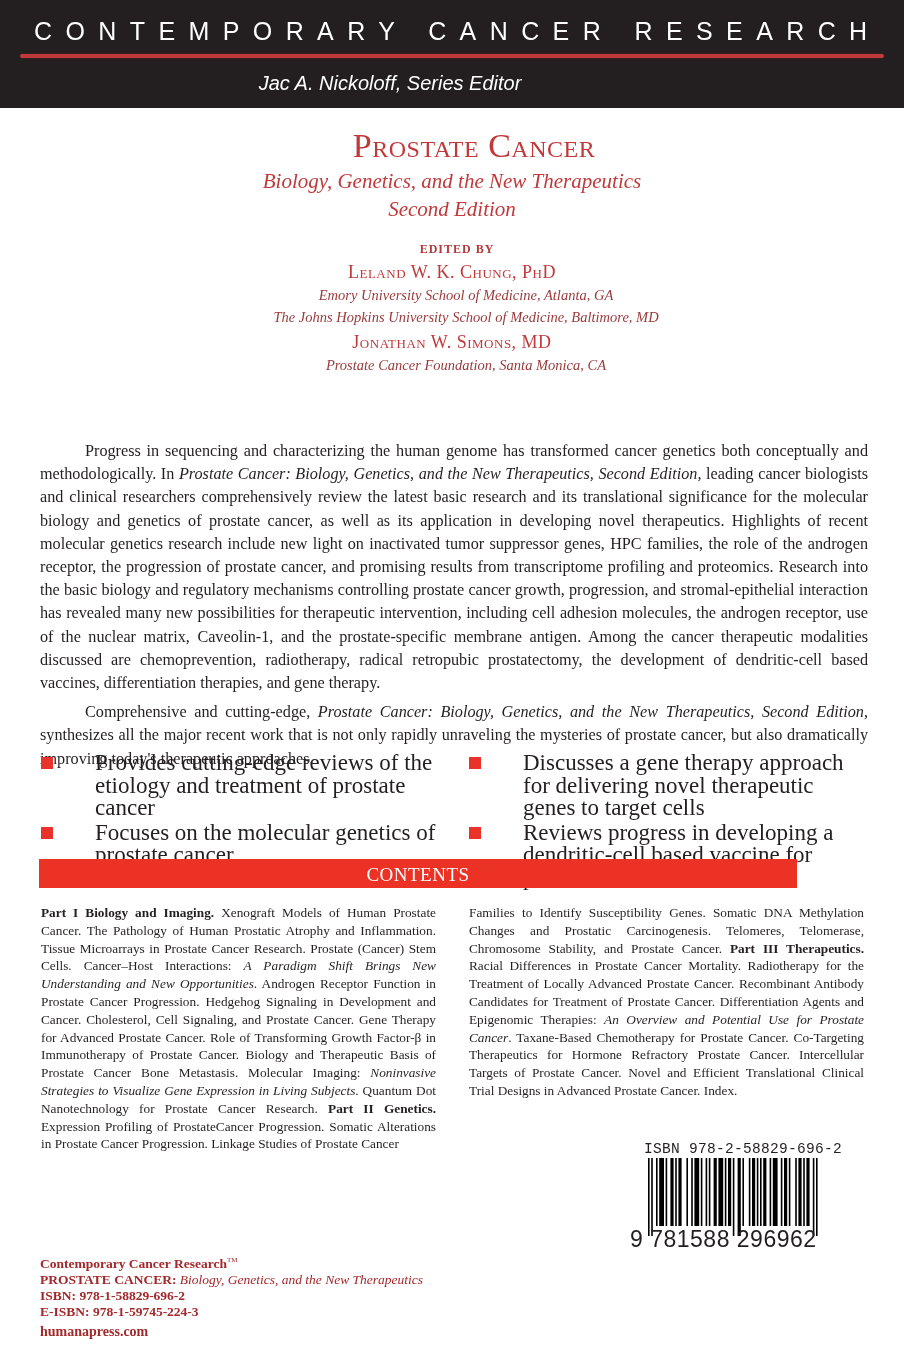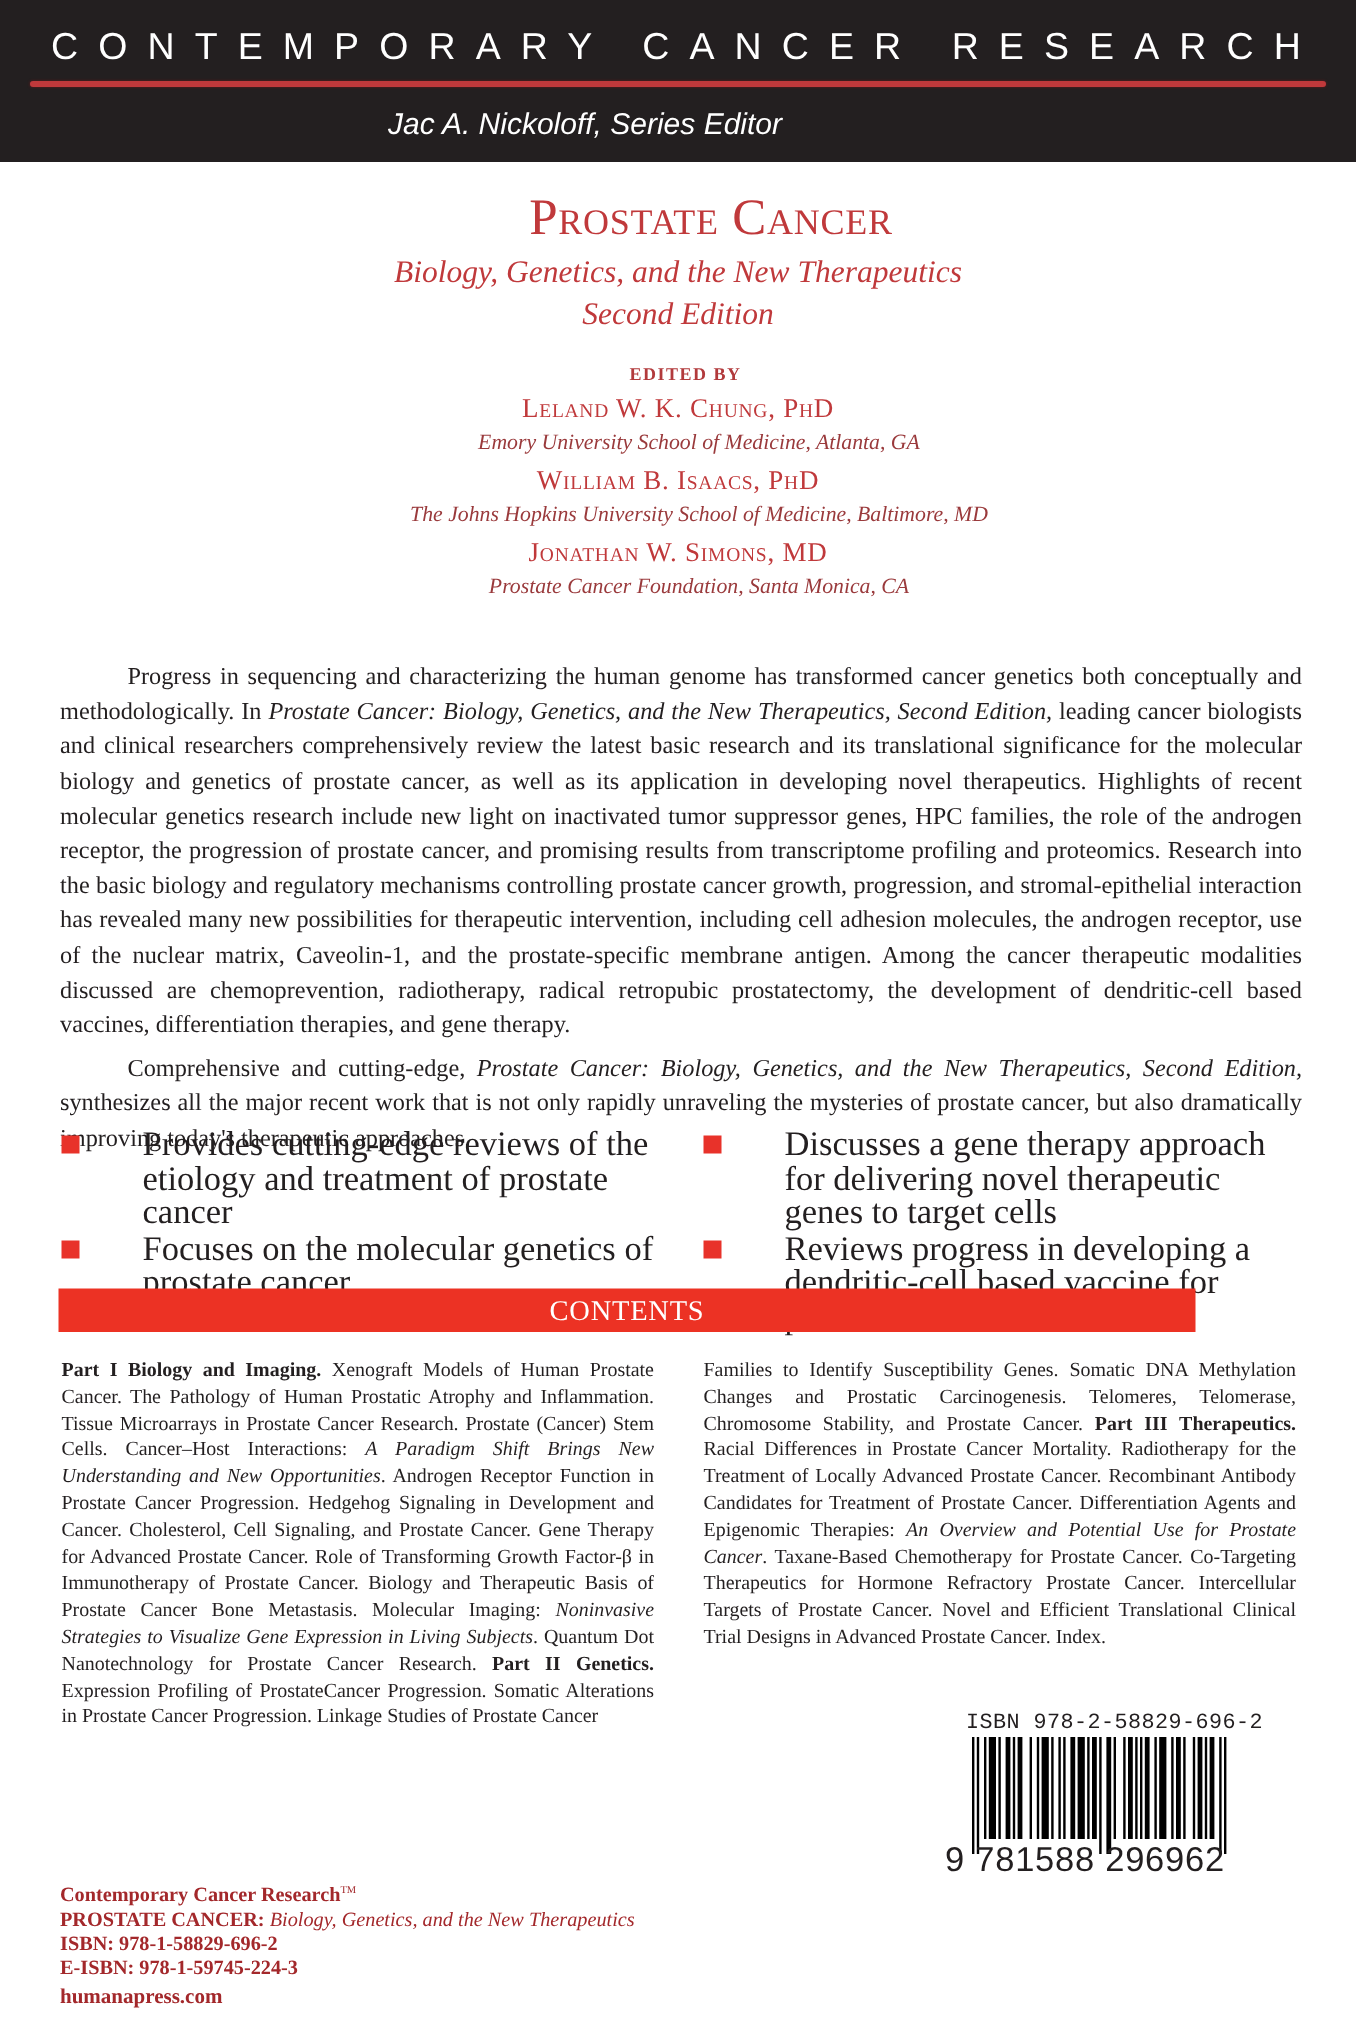--- a/index.html
+++ b/index.html
@@ -62,21 +62,20 @@
   <div class="series-editor">Jac A. Nickoloff, Series Editor</div>
 </div>
 
 <div class="title-block">
   <div class="book-title">Prostate Cancer</div>
   <div class="book-subtitle">Biology, Genetics, and the New Therapeutics</div>
   <div class="book-edition">Second Edition</div>
   <div class="edited-by">EDITED BY</div>
   <div class="editor-name">Leland W. K. Chung, PhD</div>
   <div class="editor-affil">Emory University School of Medicine, Atlanta, GA</div>
-  <div class="editor-name">William B. Isaacs, PhD</div>
   <div class="editor-affil">The Johns Hopkins University School of Medicine, Baltimore, MD</div>
   <div class="editor-name">Jonathan W. Simons, MD</div>
   <div class="editor-affil">Prostate Cancer Foundation, Santa Monica, CA</div>
 </div>
 
 <div class="desc">
   <p><span>Progress in sequencing and characterizing the human genome has transformed cancer genetics both conceptually and methodologically. In </span><i>Prostate Cancer: Biology, Genetics, and the New Therapeutics, Second Edition,</i><span> leading cancer biologists and clinical researchers comprehensively review the latest basic research and its translational significance for the molecular biology and genetics of prostate cancer, as well as its application in developing novel therapeutics. Highlights of recent molecular genetics research include new light on inactivated tumor suppressor genes, HPC families, the role of the androgen receptor, the progression of prostate cancer, and promising results from transcriptome profiling and proteomics. Research into the basic biology and regulatory mechanisms controlling prostate cancer growth, progression, and stromal-epithelial interaction has revealed many new possibilities for therapeutic intervention, including cell adhesion molecules, the androgen receptor, use of the nuclear matrix, Caveolin-1, and the prostate-specific membrane antigen. Among the cancer therapeutic modalities discussed are chemoprevention, radiotherapy, radical retropubic prostatectomy, the development of dendritic-cell based vaccines, differentiation therapies, and gene therapy.</span></p>
   <p><span>Comprehensive and cutting-edge, </span><i>Prostate Cancer: Biology, Genetics, and the New Therapeutics, Second Edition,</i><span> synthesizes all the major recent work that is not only rapidly unraveling the mysteries of prostate cancer, but also dramatically improving today's therapeutic approaches.</span></p>
 </div>
 

